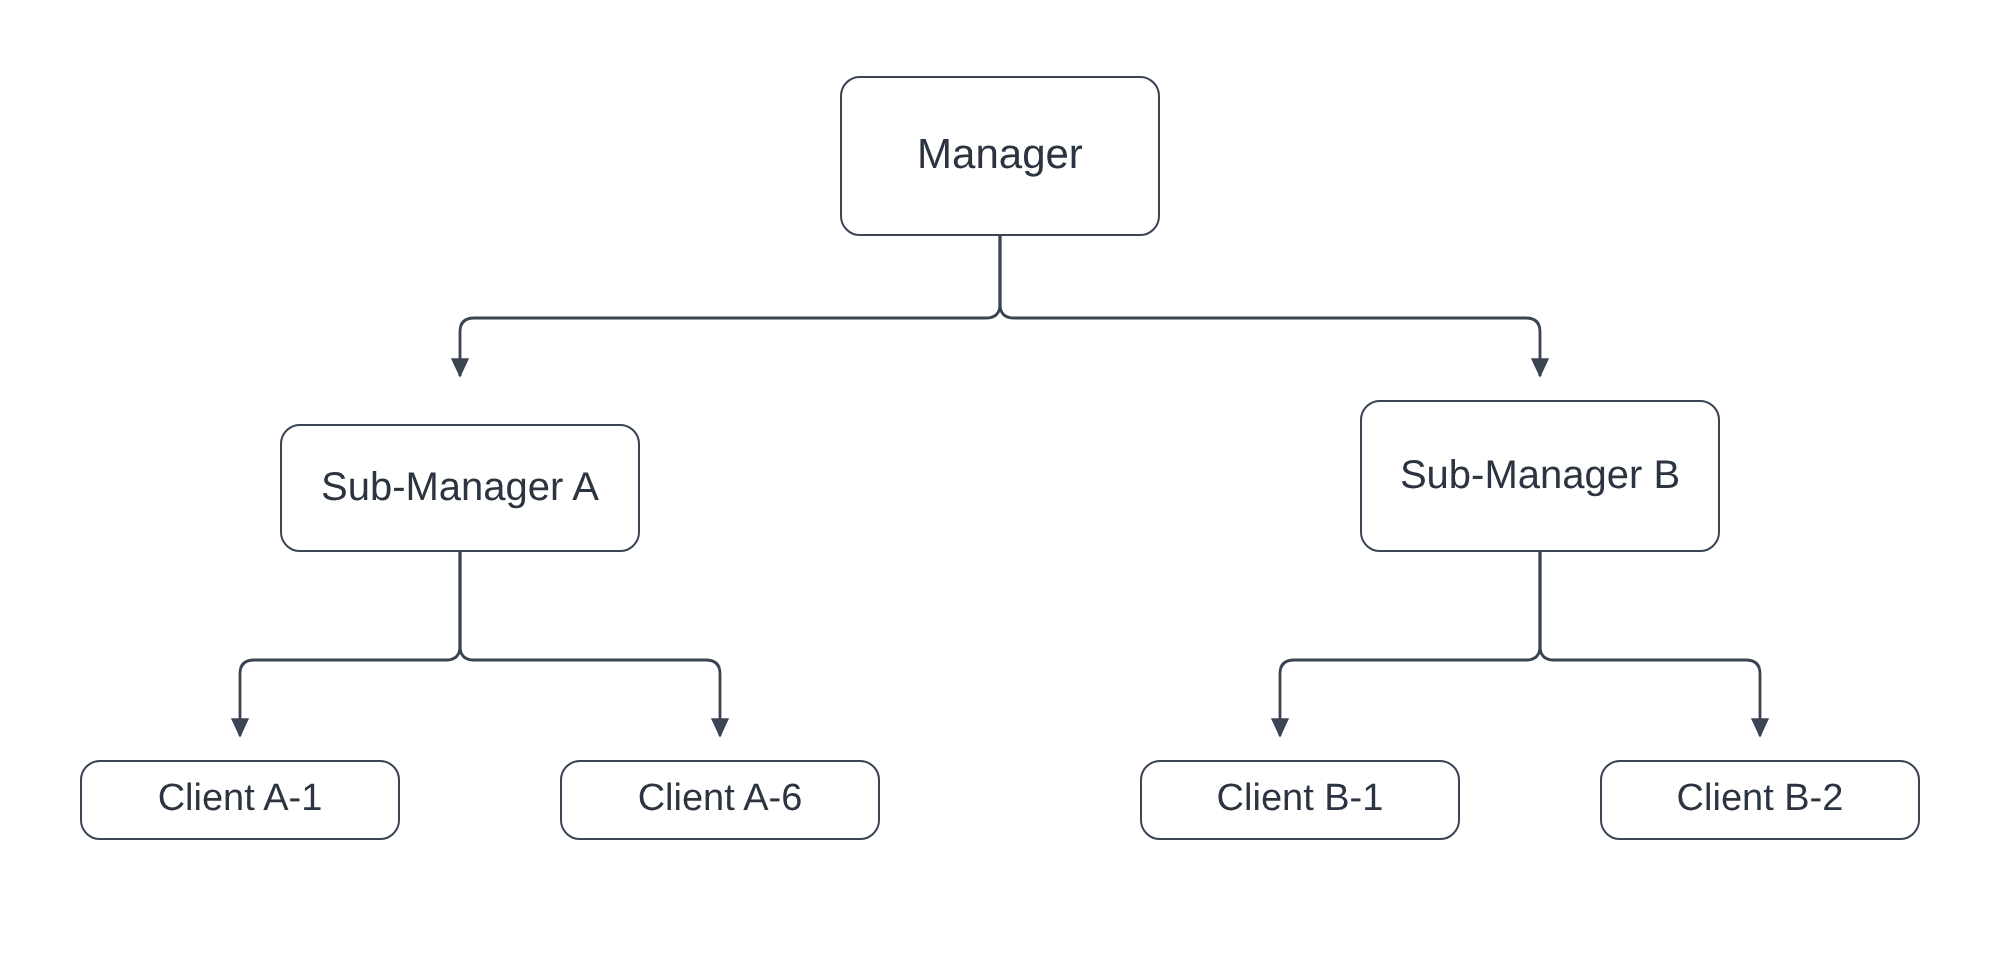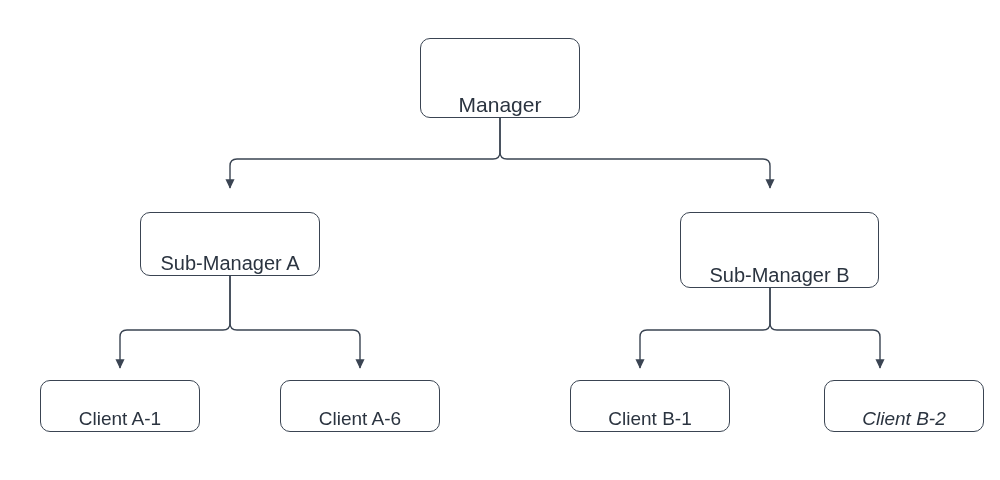--- a/index.html
+++ b/index.html
@@ -25,21 +25,21 @@
     width: 1000px;
     height: 480px;
   }
   .node {
     position: absolute;
     box-sizing: border-box;
     background: #ffffff;
     border: 1.4px solid #3a4452;
     border-radius: 10px;
     display: flex;
-    align-items: flex-end;
+    align-items: center;
     justify-content: center;
     color: #2b3440;
     font-family: "Liberation Sans", sans-serif;
     font-weight: 400;
     line-height: 1.2;
     text-align: center;
     user-select: none;
   }
   .node-label {
     display: block;
@@ -56,36 +56,36 @@
   
   .node.level-mid-a {
     left: 140px;
     top: 212px;
     width: 180px;
     height: 64px;
     font-size: 20px;
   }
   .node.level-mid-b {
     left: 680px;
-    top: 212px;
-    width: 199px;
+    top: 200px;
+    width: 180px;
     height: 76px;
     font-size: 20px;
   }
   
   .node.level-leaf {
     top: 380px;
-    height: 52px;
+    height: 40px;
     width: 160px;
     font-size: 19px;
   }
   .node.leaf-a1 { left: 40px; }
   .node.leaf-a2 { left: 280px; }
   .node.leaf-b1 { left: 560px; margin-left: 10px; }
-  .node.leaf-b2 { left: 824px; font-style: italic; }
+  .node.leaf-b2 { left: 800px; }
 </style>
 </head>
 <body>
 
 <div id="canvas">
 
   <svg id="edge-layer" viewBox="0 0 1000 480" width="1000" height="480" xmlns="http://www.w3.org/2000/svg">
     <defs>
       <marker id="arrowhead" viewBox="0 0 12 12" refX="10.5" refY="6" markerWidth="7.2" markerHeight="7.2" orient="auto-start-reverse">
         <path d="M 0 0.6 L 11.5 6 L 0 11.4 z" fill="#3a4452"></path>

